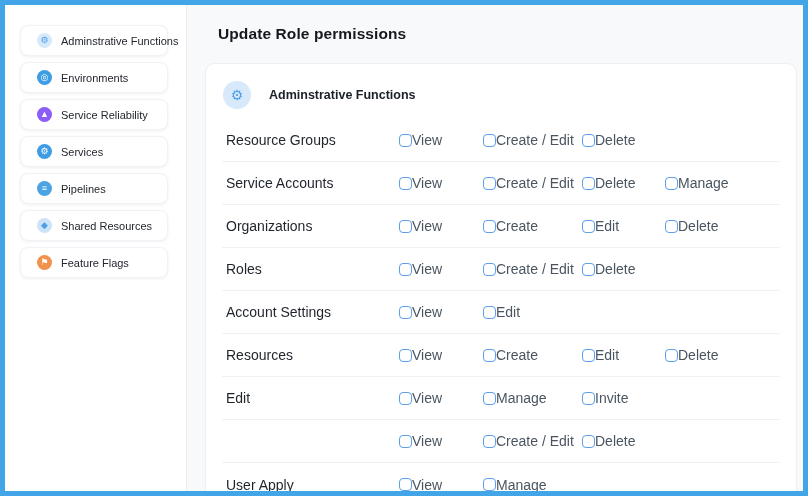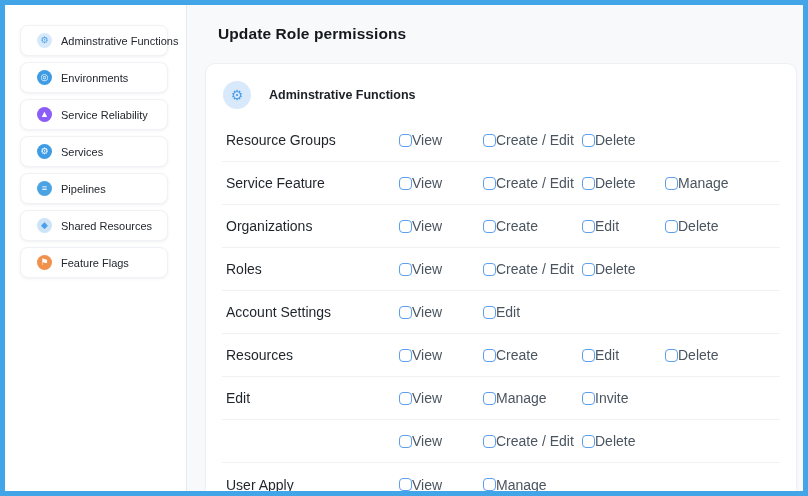--- a/index.html
+++ b/index.html
@@ -200,21 +200,21 @@
             <div class="perm-cell" style="left: 261px;">
               <span class="cb"></span>
               <span class="cb-label">Create / Edit</span>
             </div>
             <div class="perm-cell" style="left: 360px;">
               <span class="cb"></span>
               <span class="cb-label">Delete</span>
             </div>
           </div>
           <div class="perm-row">
-            <span class="row-label">Service Feature</span>
+            <span class="row-label">Service Accounts</span>
             <div class="perm-cell" style="left: 177px;">
               <span class="cb"></span>
               <span class="cb-label">View</span>
             </div>
             <div class="perm-cell" style="left: 261px;">
               <span class="cb"></span>
               <span class="cb-label">Create / Edit</span>
             </div>
             <div class="perm-cell" style="left: 360px;">
               <span class="cb"></span>

